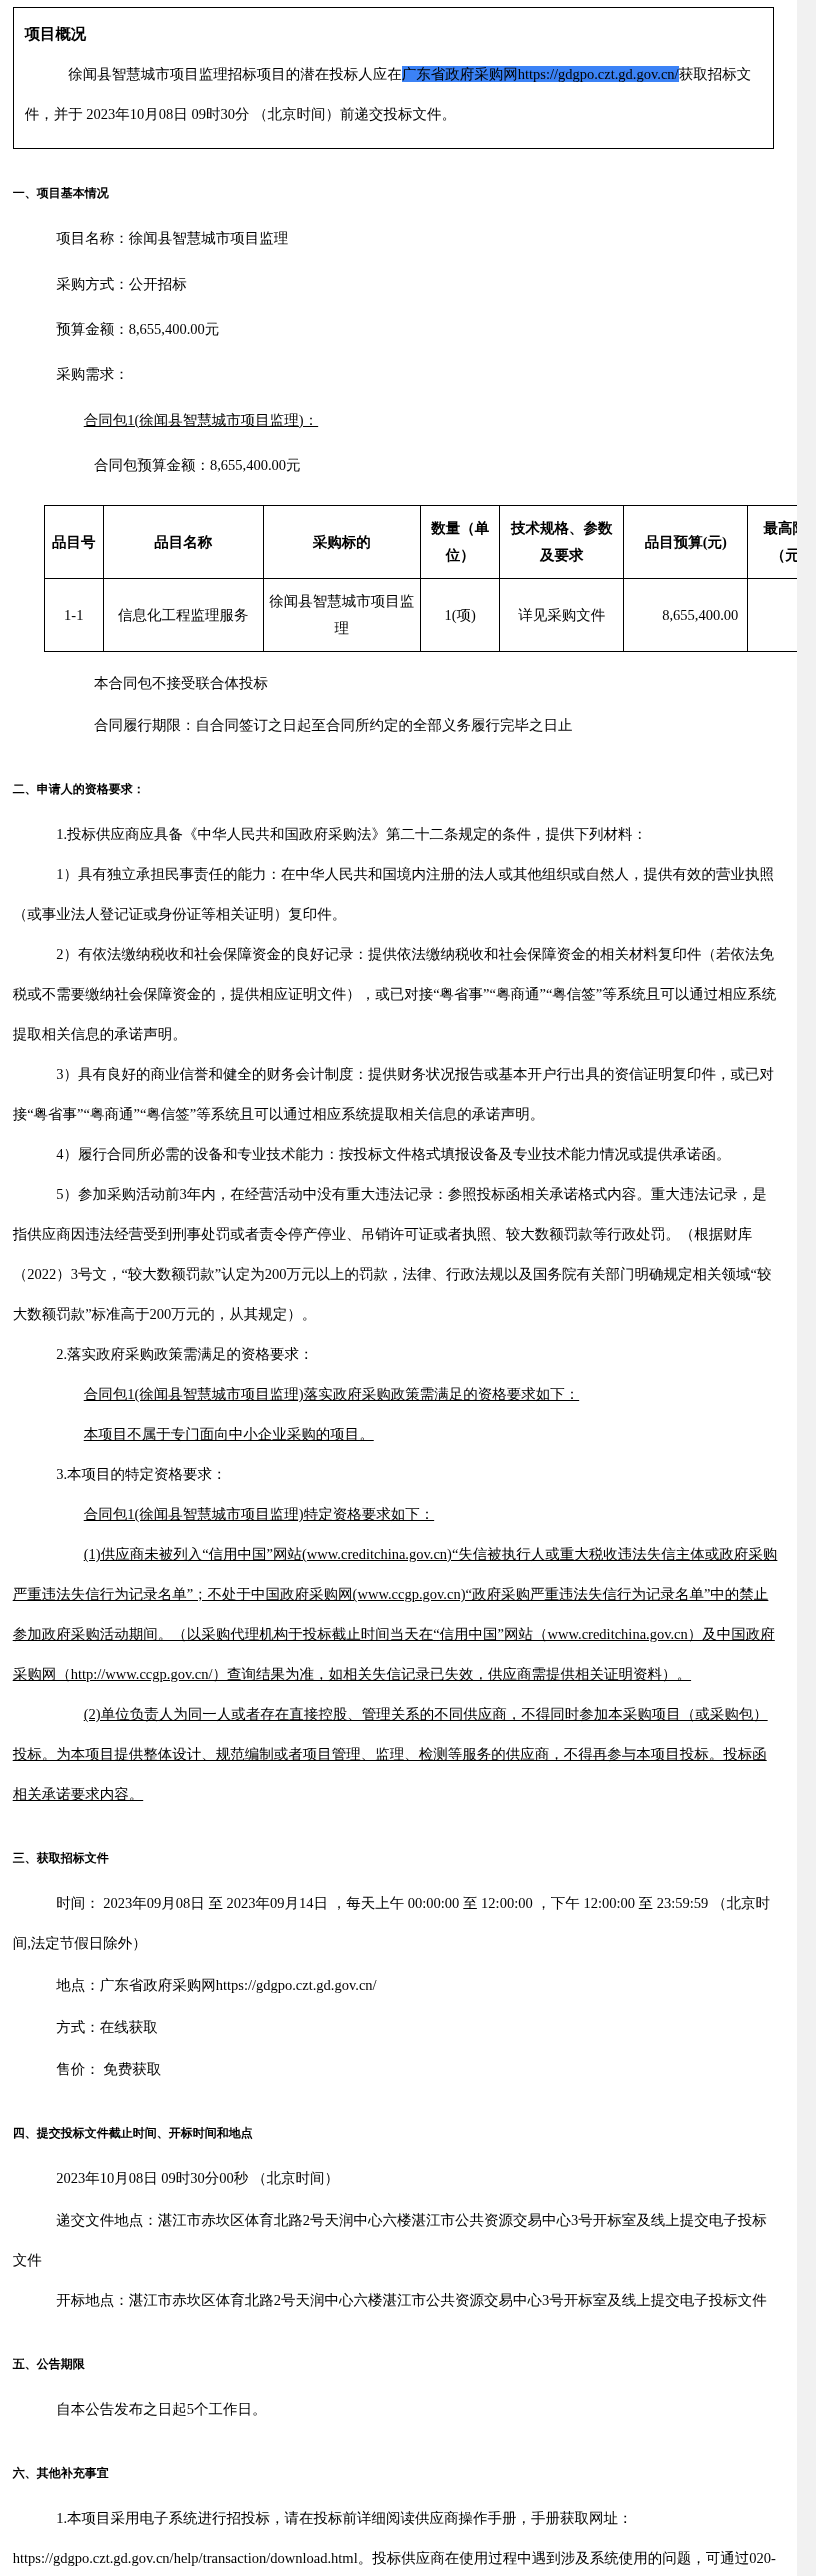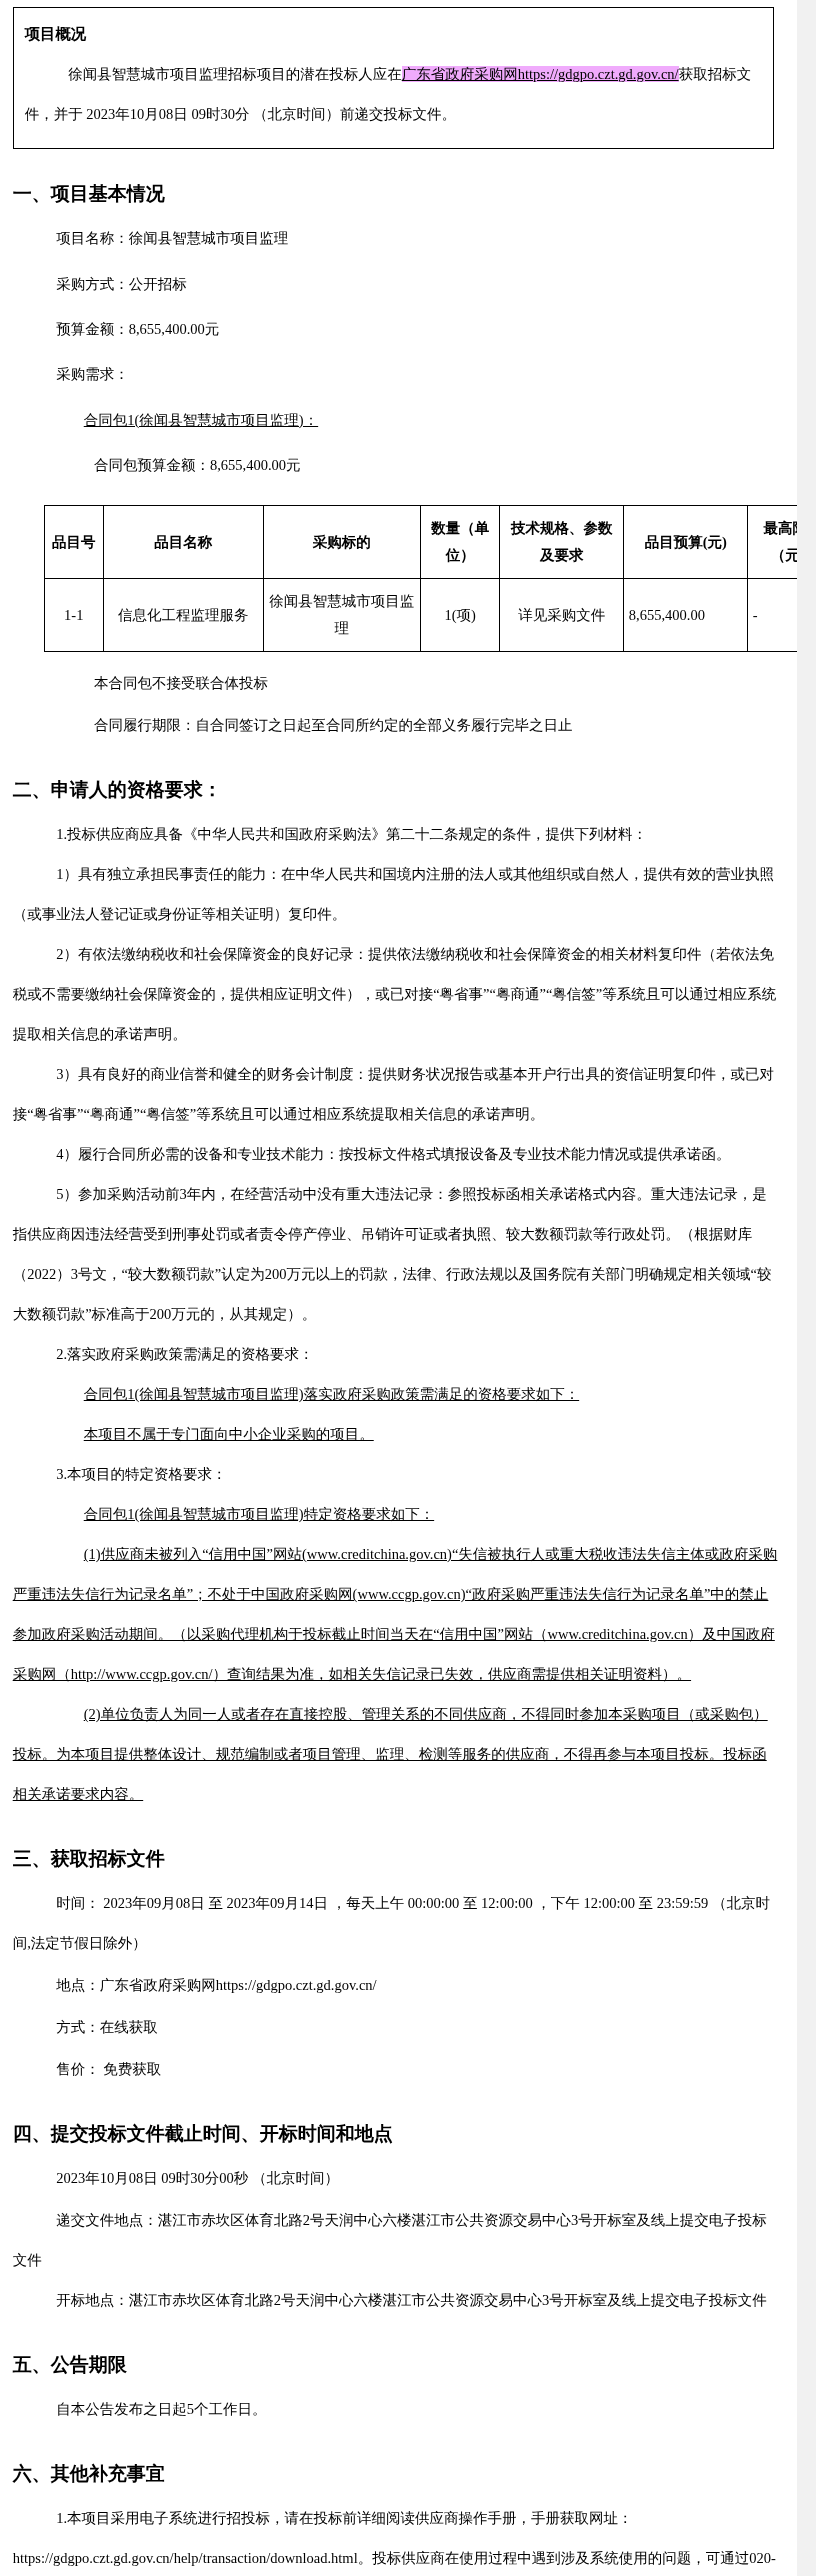--- a/index.html
+++ b/index.html
@@ -3,31 +3,31 @@
 <meta charset="utf-8">
 <style>
   html,body{margin:0;padding:0;background:#ffffff;}
   body{width:816px;min-height:2576px;position:relative;
        font-family:"Liberation Serif","DejaVu Serif",serif;color:#000;}
   .scroll-strip{position:absolute;top:0;right:0;width:19px;height:2576px;background:#f1f1f1;}
   .page{box-sizing:border-box;width:797px;padding:7.2px 18px 27px 12.7px;}
   .overview-box{border:0.9px solid #000;padding:5.4px 12.7px 14.5px 11px;margin-right:5.4px;}
   .ov-title{font-weight:bold;font-size:15.4px;line-height:40px;}
   p{font-size:14.5px;line-height:40px;margin:1.8px 0;}
-  .hl-link{background:#f0abfc;text-decoration:underline;}
-  h2{font-size:19px;font-weight:bold;margin:33px 0 12.7px;line-height:23.5px;}
+  .hl-link{background:#3b82f6;}
+  h2{font-size:12px;font-weight:bold;margin:33px 0 12.7px;line-height:23.5px;}
   .ind-a{text-indent:3.0em;}
   .ind-b{text-indent:4.9em;text-decoration:underline;}
   .ind-c{text-indent:5.6em;}
   .tight{margin:0;}
   .sp{margin:5.4px 0;}
   table{border-collapse:collapse;margin:20px 0 11px 31px;width:794px;table-layout:fixed;}
   th,td{border:0.9px solid #000;font-size:14.5px;padding:9px 4.5px;text-align:center;vertical-align:middle;line-height:27px;word-break:break-all;}
   th{font-weight:bold;}
-  td.num{text-align:left;padding-right:9px;}
+  td.num{text-align:right;padding-right:9px;}
   .c1{width:53px;}.c2{width:143px;}.c3{width:141px;}.c4{width:71px;}
   .c5{width:111px;}.c6{width:111px;}.c7{width:80px;}
 </style>
 </head>
 <body>
 
 <div class="page">
 
   <div class="overview-box">
     <div class="ov-title">项目概况</div>

